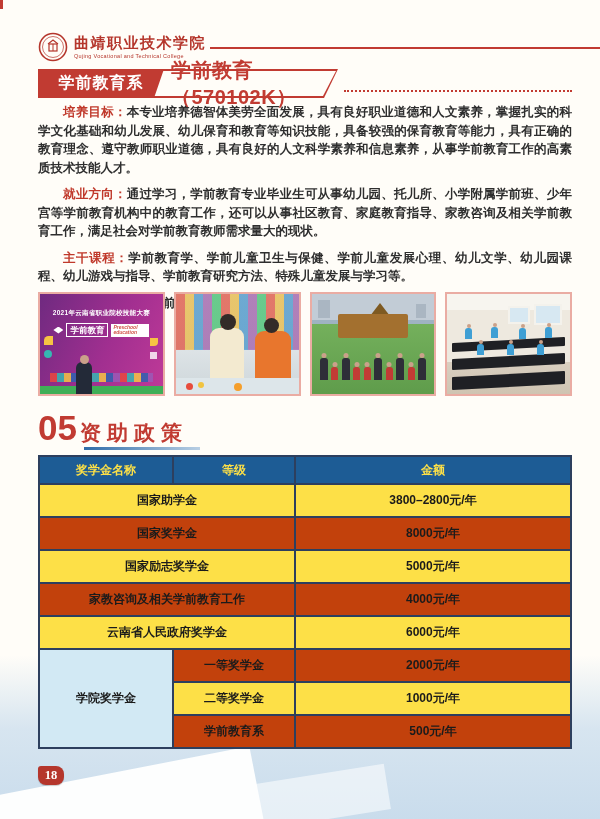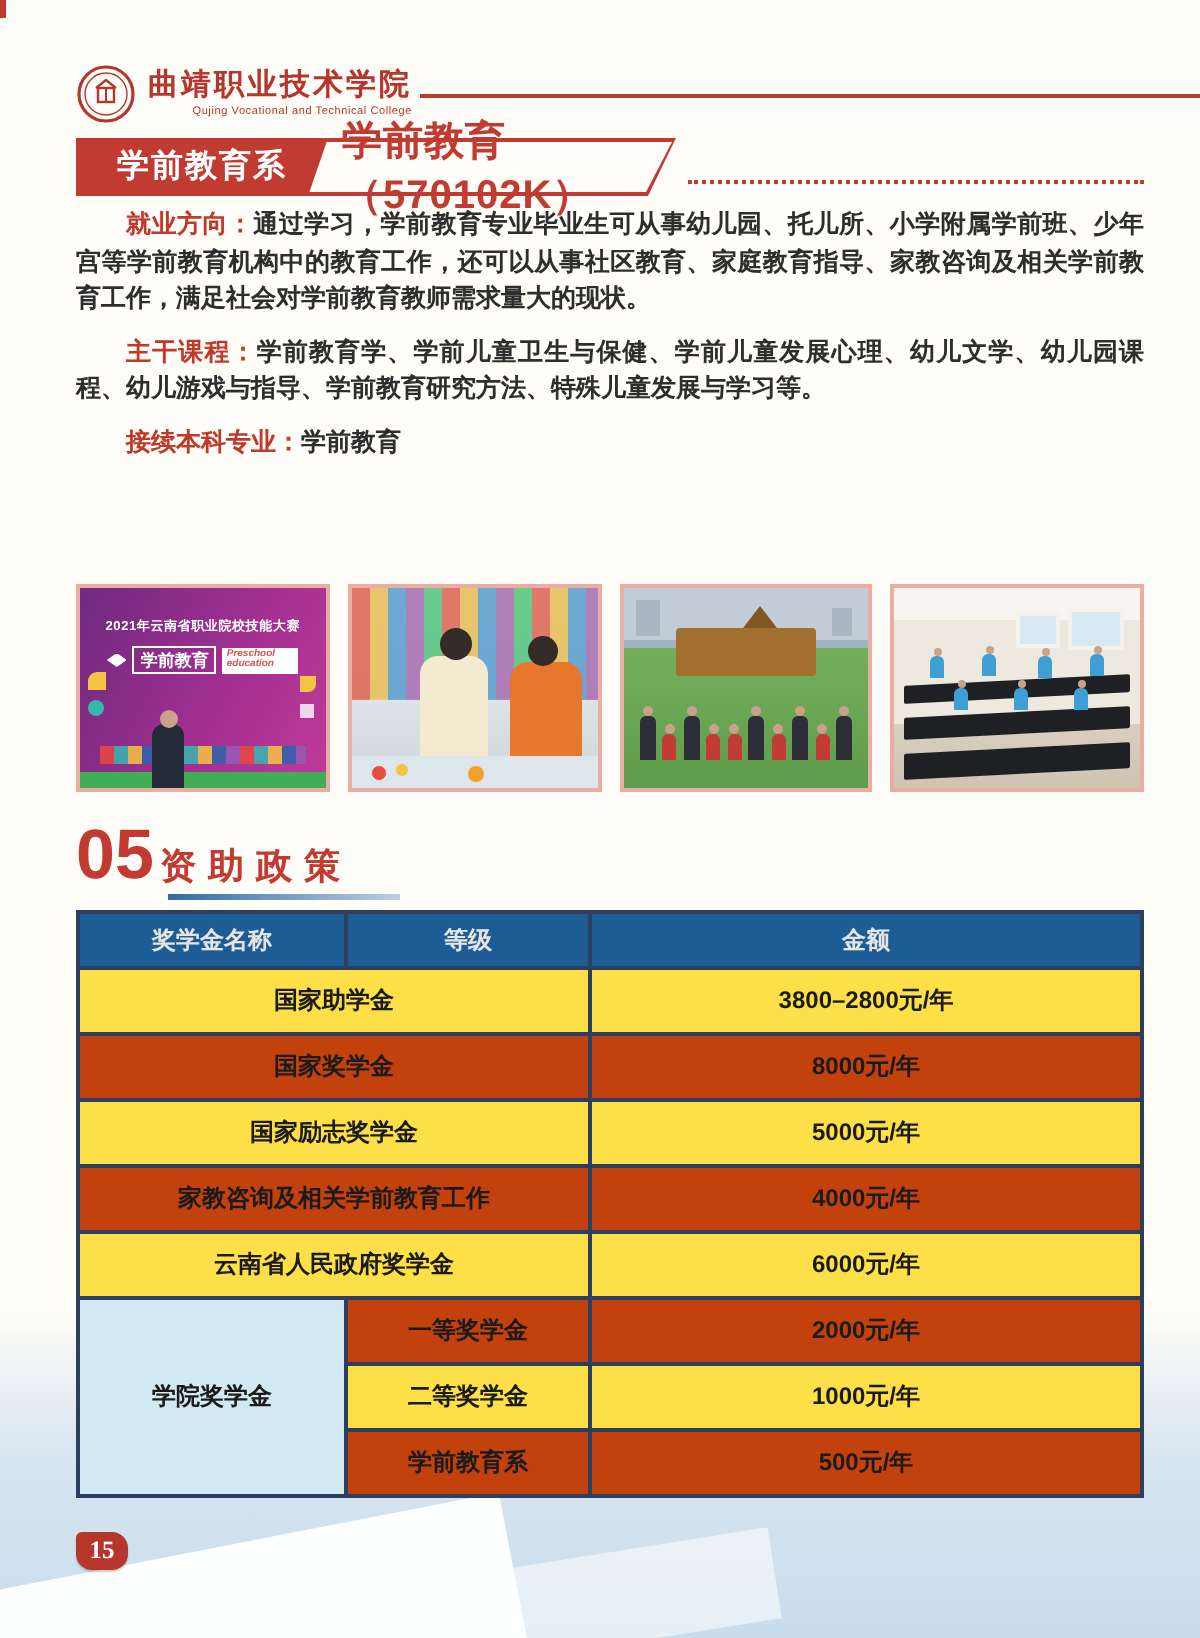--- a/index.html
+++ b/index.html
@@ -2,21 +2,21 @@
 <html><head>
 <meta charset="utf-8">
 <style>
   html,body{margin:0;padding:0;background:#ffffff;}
   .page{position:relative;width:600px;height:819px;background:#fffdf8;overflow:hidden;
         font-family:"Liberation Sans","DejaVu Sans",sans-serif;}
 
   .corner-mark{position:absolute;left:0;top:0;width:3px;height:9px;background:#c13b32;}
 
   
-  .hdr{position:absolute;left:38px;top:32px;display:flex;align-items:center;z-index:2;text-align:right;}
+  .hdr{position:absolute;left:38px;top:32px;display:flex;align-items:center;z-index:2;}
   .hdr .logo{width:30px;height:30px;flex:0 0 auto;}
   .hdr-names{margin-left:6px;}
   .hdr-zh{font-family:"Liberation Serif","DejaVu Serif",serif;font-weight:bold;
           font-size:15px;color:#b5362c;letter-spacing:1.5px;line-height:15px;}
   .hdr-en{font-size:5.5px;color:#b5362c;margin-top:2px;letter-spacing:.3px;}
   .hdr-line{position:absolute;top:47px;left:210px;right:0;height:2px;background:#c13b32;}
 
   
   .banner{position:absolute;left:38px;top:69px;width:300px;height:29px;z-index:2;}
   .banner-outer{position:absolute;inset:0;background:#c13b32;
@@ -82,28 +82,28 @@
   .photo4{background:linear-gradient(180deg,#f7f5ef 0,#f7f5ef 16%,#eee9df 16%,#eee9df 68%,#d9cfc0 68%,#cfc4b2 100%);}
   .p4-win{position:absolute;background:#d7e8f2;border:2px solid #f4f2ec;}
   .p4-desk{position:absolute;left:5px;right:5px;height:9px;background:#1f2024;transform:skewY(-3deg);border-radius:1px;}
   .p4-stu{position:absolute;width:7px;height:11px;background:#3f9fd4;border-radius:3px 3px 0 0;}
   .p4-stu::before{content:"";position:absolute;top:-4px;left:50%;transform:translateX(-50%);
                   width:4px;height:4px;border-radius:50%;background:#caa18a;}
 
   
   .policy-head{position:absolute;left:38px;top:408px;z-index:2;}
   .policy-num{font-size:35px;font-weight:bold;color:#c13b32;letter-spacing:0;}
-  .policy-title{font-size:18px;font-weight:bold;color:#c13b32;letter-spacing:6px;margin-left:3px;}
+  .policy-title{font-size:21px;font-weight:bold;color:#c13b32;letter-spacing:6px;margin-left:3px;}
   .policy-underline{position:absolute;left:46px;top:39px;width:116px;height:3px;
                     background:linear-gradient(90deg,#2f6ca8,#b9cfe4);}
 
   
   .policy-table{position:absolute;left:38px;top:455px;width:534px;border-collapse:collapse;z-index:2;}
   .policy-table th,.policy-table td{border:2px solid #2d3f5e;font-size:12px;text-align:center;padding:0;}
-  .policy-table th{background:#1d5c95;color:#e5e5e5;height:26px;font-weight:bold;}
+  .policy-table th{background:#1d5c95;color:#fde047;height:26px;font-weight:bold;}
   .policy-table td{height:31px;color:#1b1b1b;font-weight:600;}
   tr.dark td{background:#fde047;}
   tr.light td{background:#c2410c;}
   td.group-cell{background:#d2e9f4 !important;}
 
   
   .bottom-fade{position:absolute;left:0;right:0;top:655px;height:164px;z-index:0;
                background:linear-gradient(180deg,rgba(217,230,241,0) 0%,#d7e5f0 45%,#c9dcec 100%);}
   .wave1{position:absolute;bottom:-38px;left:-70px;width:330px;height:80px;background:#fdfefe;
          transform:rotate(-11deg);z-index:1;}
@@ -141,20 +141,21 @@
     <div class="banner-outer"></div>
     <div class="banner-inner"></div>
     <div class="banner-red">
       <span>学前教育系</span>
     </div>
     <div class="banner-major">学前教育（570102K）</div>
   </div>
   <div class="dotline"></div>
 
   <div class="content">
+    <p><span class="lbl">培养目标：</span><span>本专业培养德智体美劳全面发展，具有良好职业道德和人文素养，掌握扎实的科学文化基础和幼儿发展、幼儿保育和教育等知识技能，具备较强的保育教育等能力，具有正确的教育理念、遵守教师职业道德，具有良好的人文科学素养和信息素养，从事学前教育工作的高素质技术技能人才。</span></p>
     <p><span class="lbl">就业方向：</span><span>通过学习，学前教育专业毕业生可从事幼儿园、托儿所、小学附属学前班、少年宫等学前教育机构中的教育工作，还可以从事社区教育、家庭教育指导、家教咨询及相关学前教育工作，满足社会对学前教育教师需求量大的现状。</span></p>
     <p><span class="lbl">主干课程：</span><span>学前教育学、学前儿童卫生与保健、学前儿童发展心理、幼儿文学、幼儿园课程、幼儿游戏与指导、学前教育研究方法、特殊儿童发展与学习等。</span></p>
     <p><span class="lbl">接续本科专业：</span><span>学前教育</span></p>
   </div>
 
   <div class="photos">
 
     <div class="photo photo1">
       <div class="conf" style="left:4px;top:42px;width:9px;height:9px;background:#f6c443;border-radius:50% 0 0 0;"></div>
       <div class="conf" style="left:4px;top:56px;width:8px;height:8px;background:#35b8b2;border-radius:50%;"></div>
@@ -270,15 +271,15 @@
       <tr class="light">
         <td>学前教育系</td>
         <td>500元/年</td>
       </tr>
     </tbody>
   </table>
 
   <div class="bottom-fade"></div>
   <div class="wave2"></div>
   <div class="wave1"></div>
-  <div class="page-badge">15</div>
+  <div class="page-badge">18</div>
 
 </div>
 
 </body></html>

